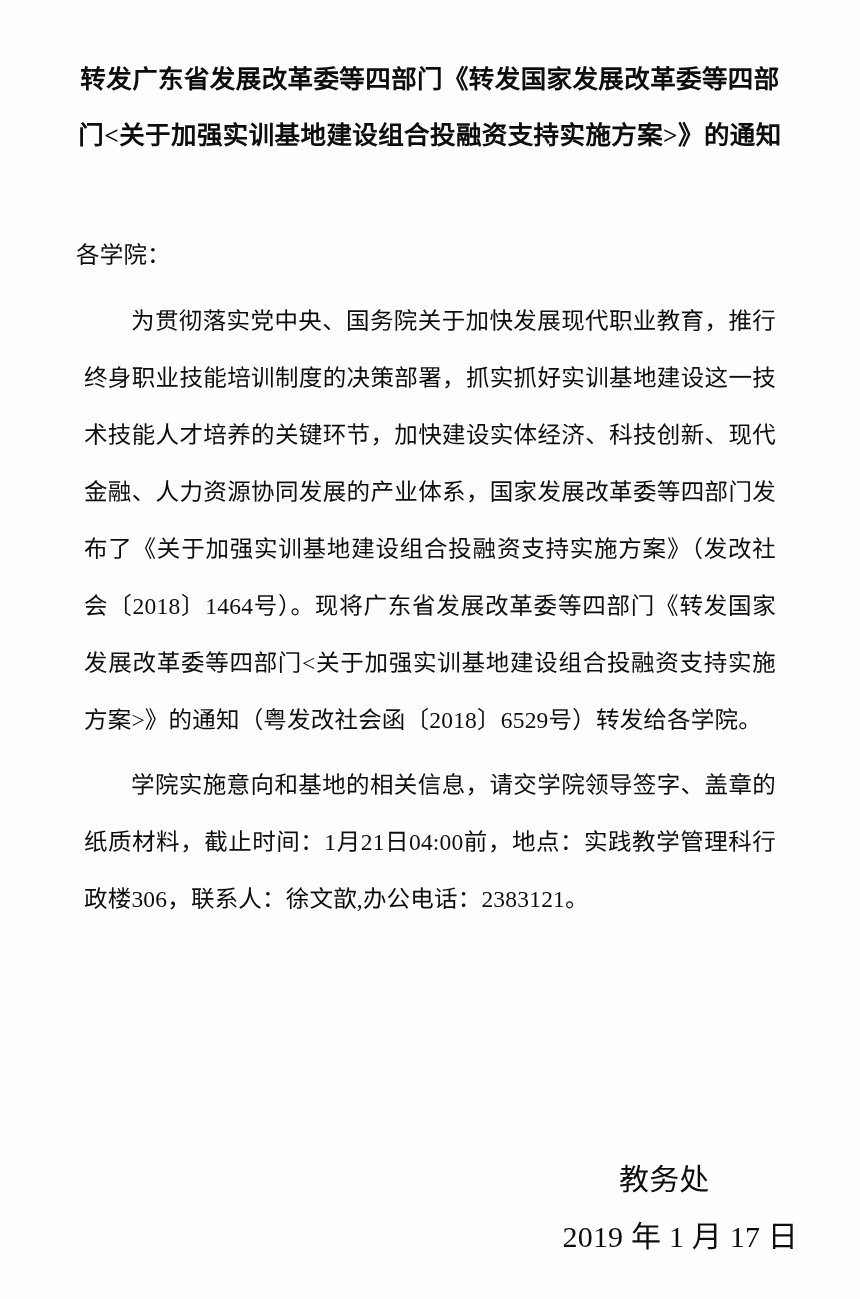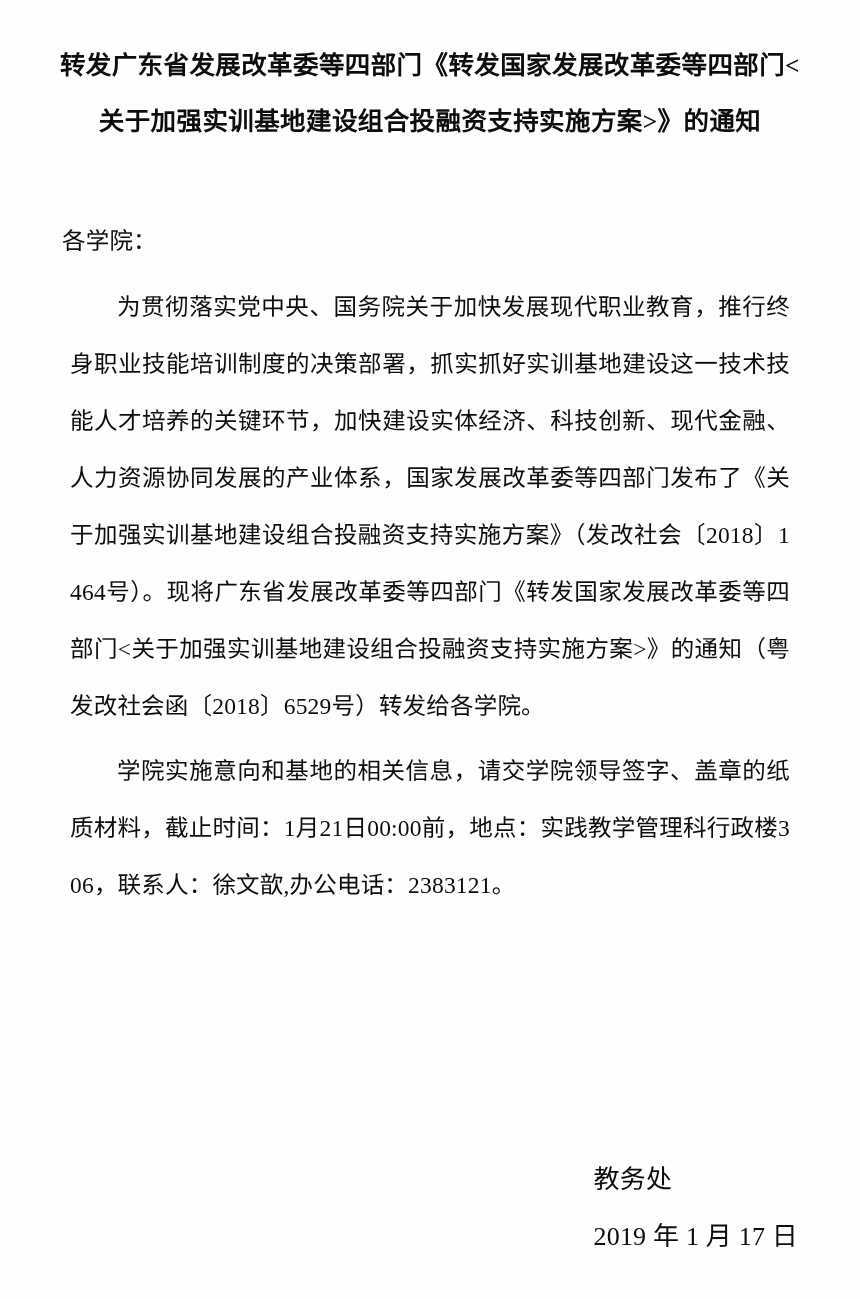--- a/index.html
+++ b/index.html
@@ -15,21 +15,21 @@
     color: #0d0d0d;
     overflow: hidden;
   }
 
   .page {
     position: relative;
     width: 860px;
     height: 1299px;
     background: #fefefe;
     box-sizing: border-box;
-    padding: 4px;
+    padding: 18px;
   }
 
   
   .doc-title {
     margin: 0;
     padding: 34px 52px 0 52px;
     font-size: 25.5px;
     font-weight: bold;
     line-height: 56px;
     text-align: center;
@@ -63,22 +63,22 @@
     text-align-last: left;
     word-break: break-all;
     letter-spacing: 0.2px;
   }
 
   
   .signature {
     position: absolute;
     right: 62px;
     bottom: 34px;
-    text-align: left;
-    font-size: 26px;
+    text-align: center;
+    font-size: 30px;
     line-height: 57px;
     letter-spacing: 0.2px;
   }
   .sig-org {
     padding-right: 32px;
   }
   .sig-date {
     padding-right: 0px;
   }
 </style>
@@ -89,21 +89,21 @@
 
   <h1 class="doc-title">转发广东省发展改革委等四部门《转发国家发展改革委等四部门&lt;关于加强实训基地建设组合投融资支持实施方案&gt;》的通知</h1>
 
   <div class="body-block">
 
     <p class="salutation">各学院：</p>
 
     <p class="para">为贯彻落实党中央、国务院关于加快发展现代职业教育，推行终身职业技能培训制度的决策部署，抓实抓好实训基地建设这一技术技能人才培养的关键环节，加快建设实体经济、科技创新、现代金融、人力资源协同发展的产业体系，国家发展改革委等四部门发布了《关于加强实训基地建设组合投融资支持实施方案》（发改社会〔2018〕1464号）。现将广东省发展改革委等四部门《转发国家发展改革委等四部门&lt;关于加强实训基地建设组合投融资支持实施方案&gt;》的通知（粤发改社会函〔2018〕6529号）转发给各学院。</p>
 
 
-    <p class="para">学院实施意向和基地的相关信息，请交学院领导签字、盖章的纸质材料，截止时间：1月21日00:00前，地点：实践教学管理科行政楼306，联系人：徐文歆,办公电话：2383121。</p>
+    <p class="para">学院实施意向和基地的相关信息，请交学院领导签字、盖章的纸质材料，截止时间：1月21日04:00前，地点：实践教学管理科行政楼306，联系人：徐文歆,办公电话：2383121。</p>
 
   </div>
 
   <div class="signature">
     <div class="sig-org">教务处</div>
     <div class="sig-date">2019 年 1 月 17 日</div>
   </div>
 
 </div>
 

